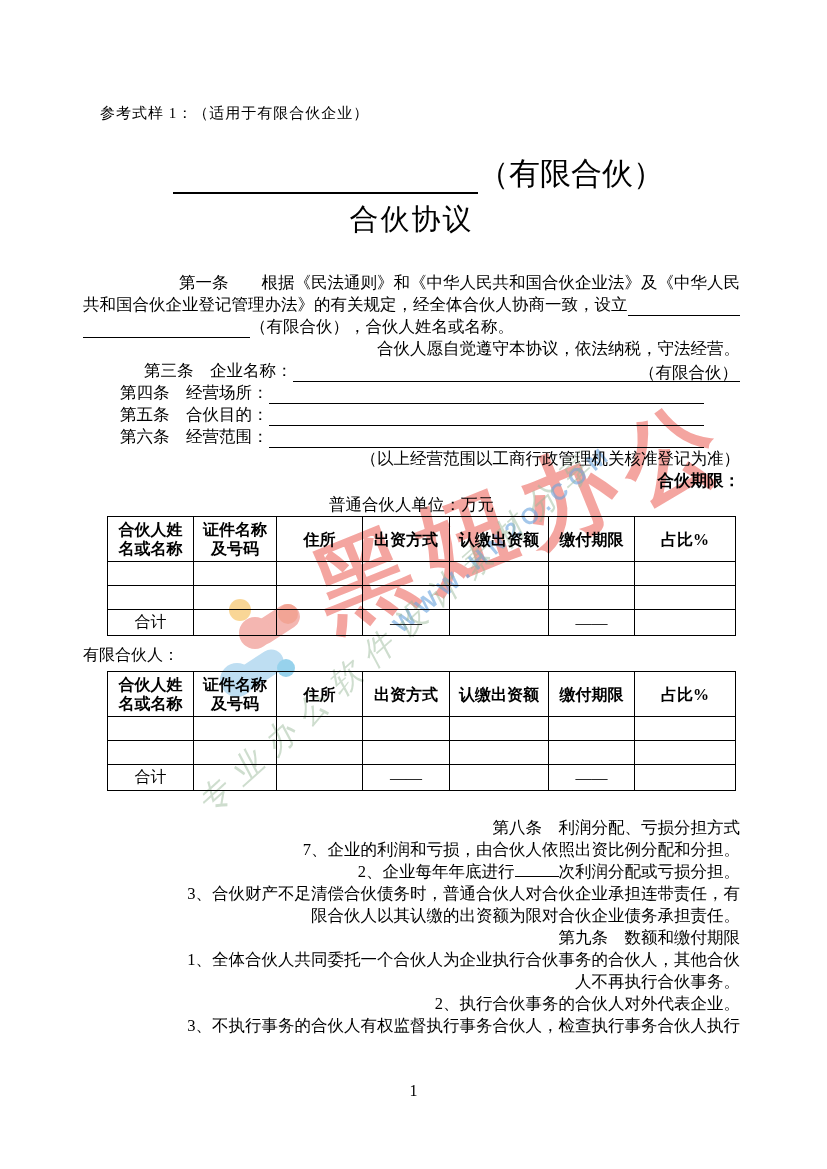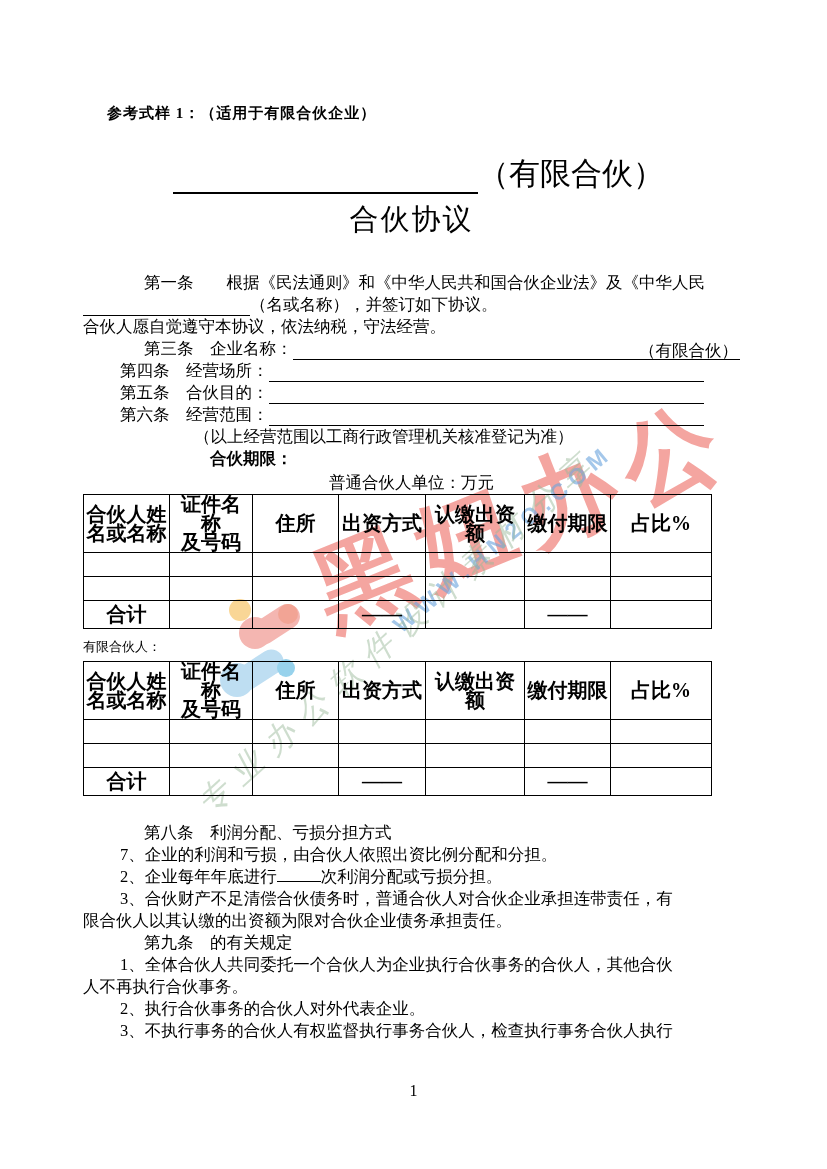--- a/index.html
+++ b/index.html
@@ -30,63 +30,63 @@
     transform:rotate(-42deg); transform-origin:0 0;
     font-size:32px; font-style:italic; letter-spacing:12px;
     color:rgba(152,184,152,0.48); white-space:nowrap;
   }
   .wm-logo { position:absolute; left:220px; top:580px; }
   
   .content {
     position:absolute; left:83px; top:0; width:657px; z-index:2;
   }
   .ref-label {
-    margin-top:104px; margin-left:24px;
-    font-size:15px; font-weight:bold; letter-spacing:1px;
+    margin-top:104px; margin-left:17px;
+    font-size:15px; font-weight:normal; letter-spacing:1px;
   }
   .title-row {
     margin-top:31px; margin-left:90px;
     display:flex; align-items:flex-end;
     font-family:"Liberation Sans", sans-serif;
     font-size:31px; line-height:40px; white-space:nowrap;
   }
   .title-blank { width:305px; border-bottom:2px solid #000; height:38px; }
   .title-main {
     margin-top:6px; text-align:center;
     font-family:"Liberation Sans", sans-serif;
     font-size:29px; line-height:38px; letter-spacing:2px;
   }
   .body-text { margin-top:34px; font-size:16.5px; line-height:22px; }
-  .line { white-space:nowrap; }
+  .line { white-space:nowrap;text-align:right; }
   .flexline { display:flex; align-items:flex-end; white-space:nowrap; }
   .ind3 { padding-left:61px; }
   .ind2 { padding-left:37px; }
   .ind-note { padding-left:111px; }
   .ind-term { padding-left:127px;font-weight:bold; }
   .blank { border-bottom:1px solid #000; }
   .blank-fill { flex:1 1 auto; height:20px; }
   .blank-fixed { display:inline-block; height:20px; }
   .blank-short4 { margin-right:36px; }
   .blank-inline { display:inline-block; width:44px; height:16px; border-bottom:1px solid #000; }
   .blank-right-text { text-align:right; padding-right:2px; }
   .units-row { display:flex; justify-content:center; margin-top:2px; }
   
   table.ptable {
     border-collapse:collapse; table-layout:fixed;
-    width:628px;
-    font-size:20px;
+    margin-left:24px; width:628px;
+    font-size:16px;
   }
   table.ptable td {
     border:1.5px solid #000; text-align:center; vertical-align:middle;
     overflow:hidden; padding:0 2px;
   }
   .ptable .hrow td { height:45px; font-weight:bold; line-height:19px; }
   .ptable .drow td { height:24px; }
-  .ptable .trow td { height:26px; font-weight:bold; }
-  .lp-label { margin-top:9px; font-size:13px; } .tbl-gap2 { height:5px; }
+  .ptable .trow td { height:26px; font-weight:normal; }
+  .lp-label { margin-top:9px; font-size:16px; } .tbl-gap2 { height:5px; }
   .after-tables { margin-top:26px; font-size:16.5px; line-height:22px; }
   .page-num {
     position:absolute; left:0; top:1082px; width:827px;
     text-align:center; font-size:16px; z-index:2;
   }
 </style>
 </head>
 <body>
 
 <div class="page">
@@ -116,22 +116,26 @@
 
     <div class="title-row">
       <span class="title-blank"></span>
       <span>（有限合伙）</span>
     </div>
     <div class="title-main">合伙协议</div>
 
     <div class="body-text">
       <div class="line ind3">第一条　　根据《民法通则》和《中华人民共和国合伙企业法》及《中华人民</div>
       <div class="flexline">
+        <span>共和国合伙企业登记管理办法》的有关规定，经全体合伙人协商一致，设立</span>
+        <span class="blank blank-fill"></span>
+      </div>
+      <div class="flexline">
         <span class="blank blank-fixed" style="width:167px;"></span>
-        <span>（名或名称），并签订如下协议。</span>
+        <span>（有限合伙），合伙人姓名或名称。</span>
       </div>
       <div class="line">合伙人愿自觉遵守本协议，依法纳税，守法经营。</div>
 
       <div class="flexline ind3">
         <span>第三条　企业名称：</span>
         <span class="blank blank-fill blank-right-text">
           <span>（有限合伙）</span>
         </span>
       </div>
       <div class="flexline ind2">
@@ -259,21 +263,21 @@
       </table>
 
     <div class="after-tables">
       <div class="line ind3">第八条　利润分配、亏损分担方式</div>
       <div class="line ind2">7、企业的利润和亏损，由合伙人依照出资比例分配和分担。</div>
       <div class="line ind2">
         <span>2、企业每年年底进行</span><span class="blank-inline"></span><span>次利润分配或亏损分担。</span>
       </div>
       <div class="line ind2">3、合伙财产不足清偿合伙债务时，普通合伙人对合伙企业承担连带责任，有</div>
       <div class="line">限合伙人以其认缴的出资额为限对合伙企业债务承担责任。</div>
-      <div class="line ind3">第九条　的有关规定</div>
+      <div class="line ind3">第九条　数额和缴付期限</div>
       <div class="line ind2">1、全体合伙人共同委托一个合伙人为企业执行合伙事务的合伙人，其他合伙</div>
       <div class="line">人不再执行合伙事务。</div>
       <div class="line ind2">2、执行合伙事务的合伙人对外代表企业。</div>
       <div class="line ind2">3、不执行事务的合伙人有权监督执行事务合伙人，检查执行事务合伙人执行</div>
     </div>
   </div>
 
   <div class="page-num">1</div>
 </div>
 

